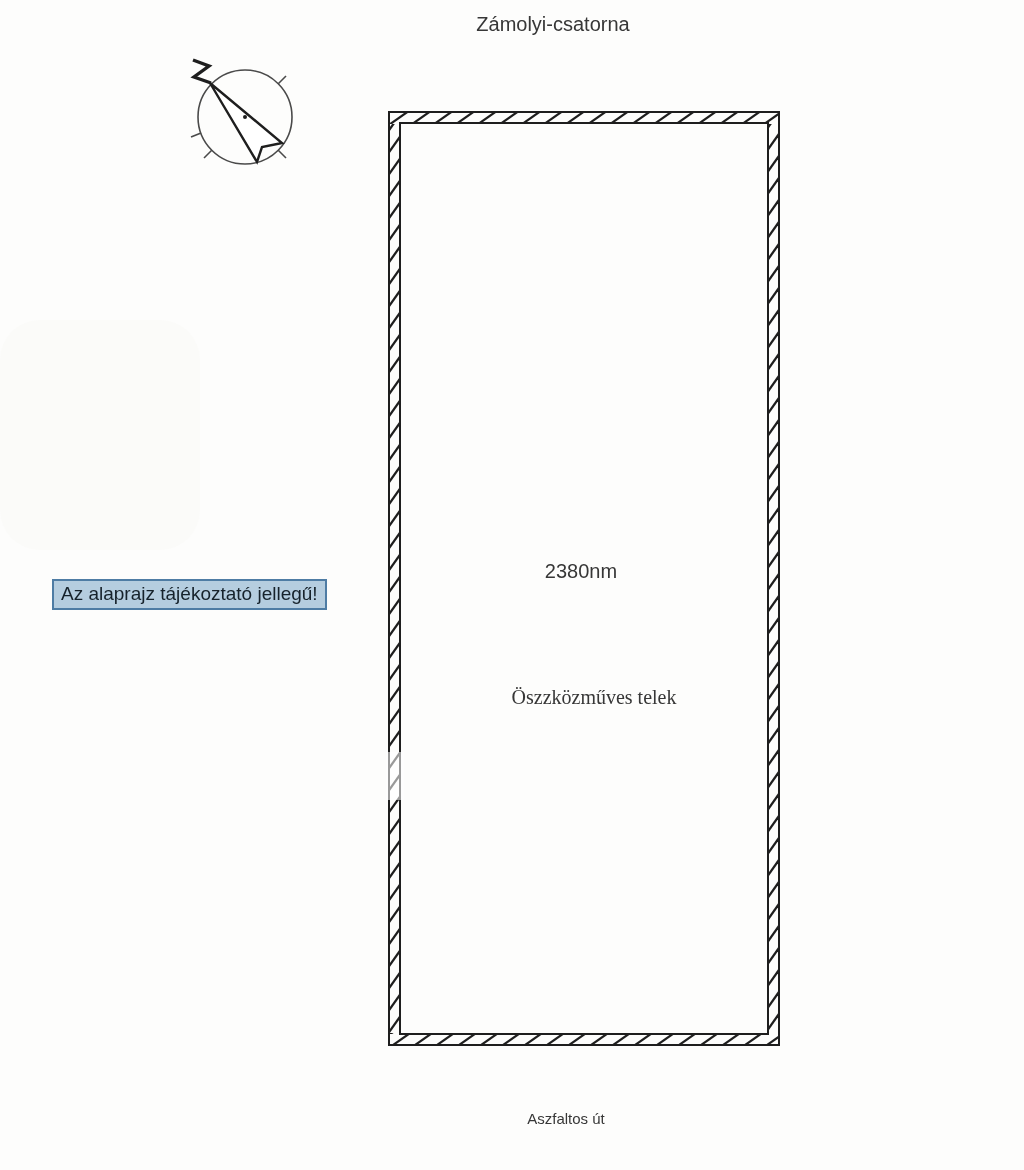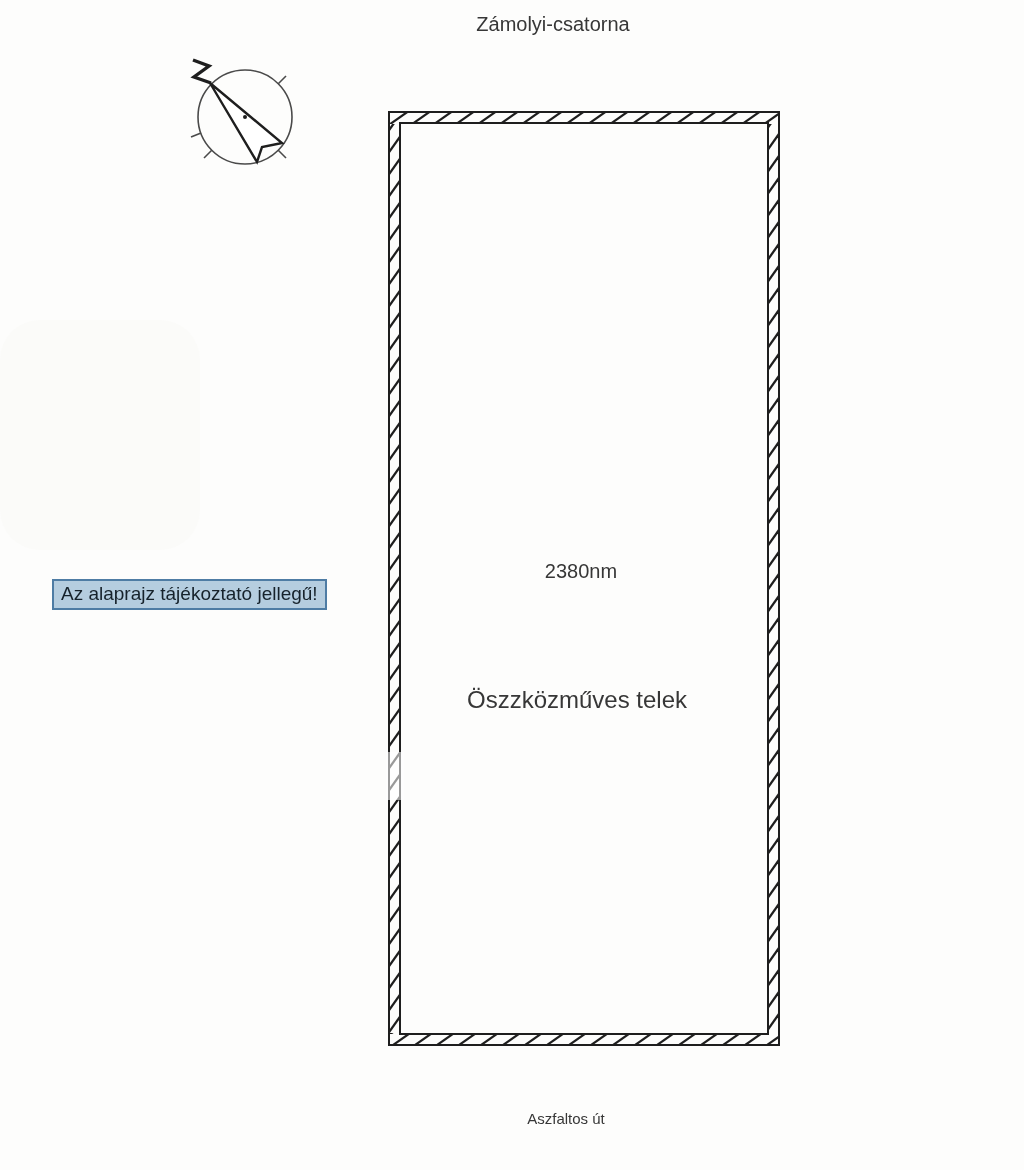--- a/index.html
+++ b/index.html
@@ -62,25 +62,26 @@
   .area-label {
     position: absolute;
     top: 560px; left: 581px;
     transform: translateX(-50%);
     font-size: 20px;
     white-space: nowrap;
     color: var(--text);
   }
   .plot-type-label {
     position: absolute;
-    top: 686px; left: 577px;
+    top: 686px; left: 594px;
     transform: translateX(-50%);
-    font-size: 24px;
+    font-size: 20px;
     white-space: nowrap;
     color: var(--text);
+    font-family: Liberation Serif, serif;
   }
 
   .disclaimer {
     position: absolute;
     left: 52px; top: 544px;
     padding: 2px 7px 3px 7px;
     background: var(--note-bg);
     border: 2px solid var(--note-border);
     font-size: 19px;
     white-space: nowrap;

